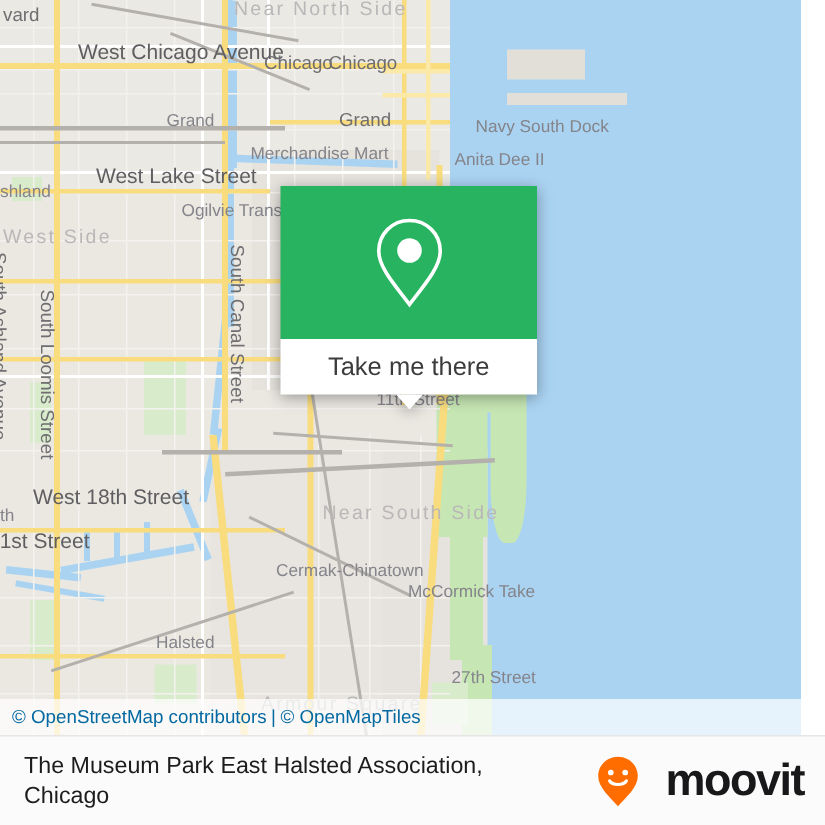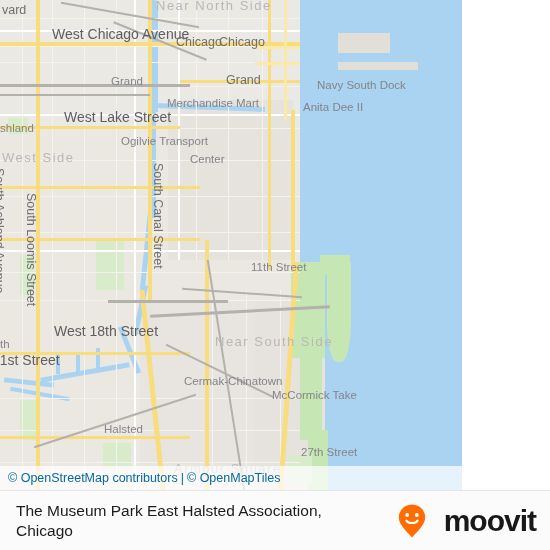--- a/index.html
+++ b/index.html
@@ -21,21 +21,21 @@
     height: 550px;
     overflow: hidden;
     background: #ffffff;
   }
 
   
   #map-area {
     position: absolute;
     left: 0;
     top: 0;
-    width: 462px;
+    width: 534px;
     height: 490px;
     overflow: hidden;
     background: #e9e5dd;
   }
 
   
   .land {
     position: absolute;
     left: 0; top: 0;
     width: 550px; height: 490px;
@@ -331,34 +331,46 @@
         <div class="lbl lbl-street" style="left: 226px; top: 73px;">Grand</div>
         <div class="lbl lbl-poi" style="left: 167px; top: 97px;">Merchandise Mart</div>
         <div class="lbl lbl-big" style="left: 64px; top: 109px;">West Lake Street</div>
         <div class="lbl lbl-poi" style="left: 0px; top: 122px;">shland</div>
         <div class="lbl lbl-poi" style="left: 317px; top: 79px;">Navy South Dock</div>
         <div class="lbl lbl-poi" style="left: 303px; top: 101px;">Anita Dee II</div>
         <div class="lbl lbl-poi" style="left: 121px; top: 135px;">Ogilvie Transport</div>
         <div class="lbl lbl-poi" style="left: 152px; top: 153px; padding-left: 38px;">Center</div>
         <div class="lbl lbl-area" style="left: 2px; top: 150px;">West Side</div>
         <div class="lbl lbl-poi" style="left: 251px; top: 261px;">11th Street</div>
-        <div class="lbl lbl-big" style="left: 22px; top: 323px; margin-left: 32px;">West 18th Street</div>
+        <div class="lbl lbl-big" style="left: 22px; top: 323px;">West 18th Street</div>
         <div class="lbl lbl-poi" style="left: 0px; top: 338px;">th</div>
         <div class="lbl lbl-big" style="left: -8px; top: 352px;">21st Street</div>
         <div class="lbl lbl-area" style="left: 215px; top: 334px;">Near South Side</div>
         <div class="lbl lbl-poi" style="left: 184px; top: 375px;">Cermak-Chinatown</div>
         <div class="lbl lbl-poi" style="left: 272px; top: 389px;">McCormick Take</div>
         <div class="lbl lbl-poi" style="left: 104px; top: 423px;">Halsted</div>
         <div class="lbl lbl-poi" style="left: 301px; top: 446px;">27th Street</div>
         <div class="lbl lbl-area" style="left: 174px; top: 461px;">Armour Square</div>
         <div class="lbl lbl-vert" style="left: 6px; top: 168px;">South Ashland Avenue</div>
         <div class="lbl lbl-vert" style="left: 38px; top: 193px;">South Loomis Street</div>
         <div class="lbl lbl-vert" style="left: 165px; top: 163px;">South Canal Street</div>
       </div>
 
+    <div id="popup">
+      <div id="popup-image">
+        <svg width="54" height="66" viewBox="0 0 54 66">
+          <path d="M27 5 C15.5 5 6.5 14 6.5 25.3 C6.5 37 19 50 27 61 C35 50 47.5 37 47.5 25.3 C47.5 14 38.5 5 27 5 Z" fill="none" stroke="#ffffff" stroke-width="2.4"></path>
+          <circle cx="27" cy="25" r="8.2" fill="#ffffff"></circle>
+        </svg>
+      </div>
+      <div id="popup-button">
+        <span>Take me there</span>
+      </div>
+      <div id="popup-tail"></div>
+    </div>
 
     <div id="attribution">
       <span>© OpenStreetMap contributors</span>
       <span class="attr-sep">|</span>
       <span>© OpenMapTiles</span>
     </div>
   </div>
 
   <div id="footer">
     <div id="footer-title">The Museum Park East Halsted Association, Chicago</div>

